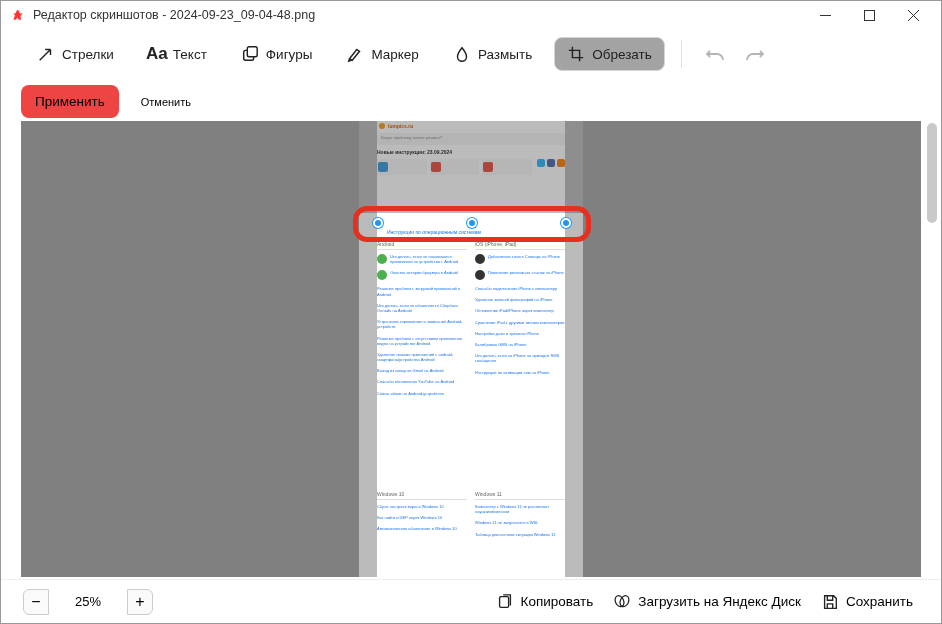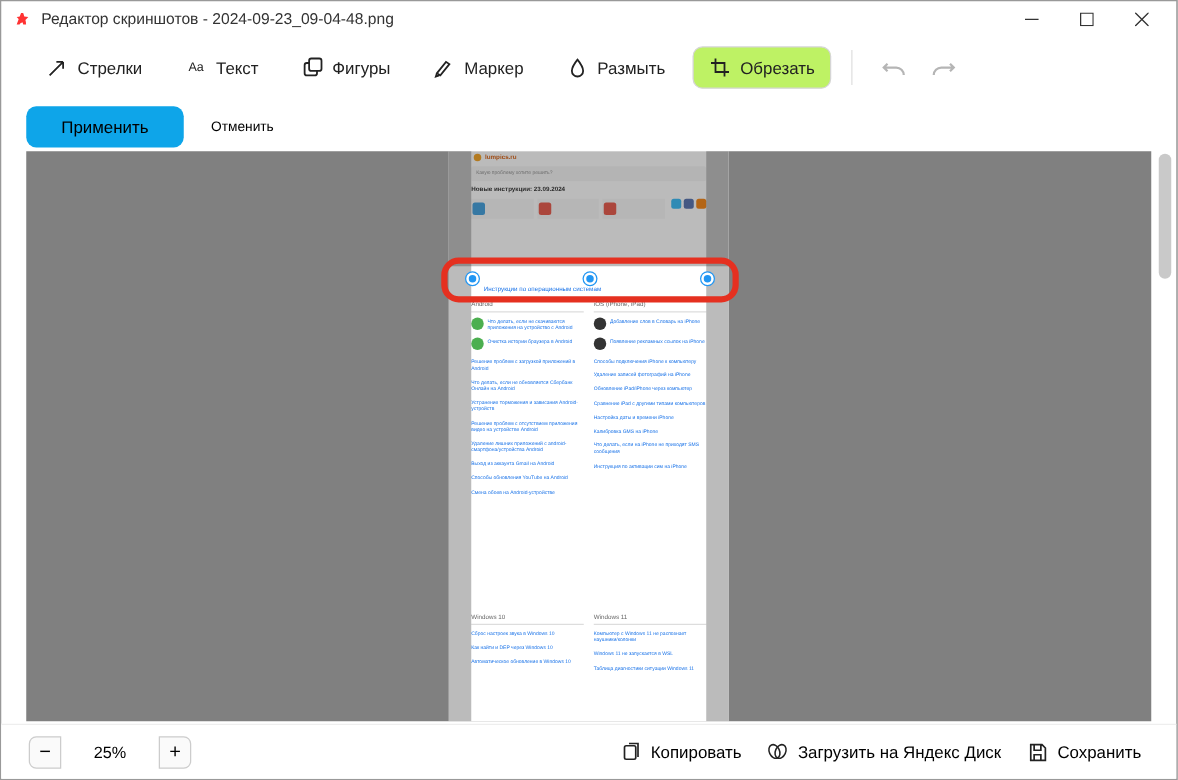--- a/index.html
+++ b/index.html
@@ -8,30 +8,30 @@
   
   .titlebar { height: 28px; display: flex; align-items: center; padding: 0 6px 0 10px; font-size: 12.5px; color: #333; }
   .yalogo { width: 14px; height: 14px; margin-right: 8px; }
   .winbtns { margin-left: auto; display: flex; }
   .winbtn { width: 44px; height: 28px; display: flex; align-items: center; justify-content: center; color: #333; }
   .winbtn svg { width: 11px; height: 11px; }
 
   
   .toolbar { height: 50px; display: flex; align-items: center; padding: 0 18px 0 24px; gap: 10px; }
   .tbtn { display: flex; align-items: center; gap: 7px; padding: 7px 12px; border-radius: 8px; font-size: 13.5px; color: #222; cursor: pointer; }
-  .tbtn.active { background: #bef264; border: 1px solid #d5d5d5; }
+  .tbtn.active { background: #a3a3a3; border: 1px solid #d5d5d5; }
   .tbtn .ic { width: 18px; height: 18px; display: flex; align-items: center; justify-content: center; }
   .sep { width: 1px; background: #e0e0e0; height: 28px; margin: 0 6px; }
   .hist { display: flex; gap: 18px; margin-left: 6px; }
   .hbtn { width: 22px; height: 22px; color: #b5b5b5; }
   .spacer { flex: 1; }
 
   
   .actionrow { display: flex; align-items: center; padding: 6px 18px 10px 20px; gap: 8px; }
-  .apply { background: #0ea5e9; padding: 9px 28px; border-radius: 8px; font-size: 13.5px; cursor: pointer; }
+  .apply { background: #ef4444; padding: 9px 14px; border-radius: 8px; font-size: 13.5px; cursor: pointer; }
   .cancel { padding: 9px 14px; font-size: 11px; cursor: pointer; }
 
   
   .canvas-wrap { position: absolute; left: 20px; right: 20px; top: 120px; bottom: 46px; background: #808080; }
   .scrollbar-v { position: absolute; right: 4px; top: 122px; width: 10px; height: 100px; background: #c9c9c9; border-radius: 5px; }
 
   .doc { position: absolute; left: 50%; top: 0; transform: translateX(-50%); width: 224px; height: 100%; background: #fff; overflow: hidden; }
   .dimlr { position: absolute; top: 0; height: 100%; width: 18px; background: rgba(60,60,60,.35); }
   .dimlr.l { left: 0; } .dimlr.r { right: 0; }
   .dimt { position: absolute; top: 0; left: 0; right: 0; height: 92px; background: rgba(60,60,60,.35); }
@@ -105,21 +105,21 @@
 <div class="toolbar">
   <div class="tbtn">
     <span class="ic">
         <svg viewBox="0 0 20 20">
           <path fill="none" stroke="#222" stroke-width="1.6" d="M3 17L15 5M15 5h-6M15 5v6"></path>
         </svg>
       </span>
     <span>Стрелки</span>
   </div>
   <div class="tbtn">
-    <span class="ic" style="font-size:10px;font-weight:normal">Aa</span>
+    <span class="ic" style="font-size:17px;font-weight:bold">Aa</span>
     <span>Текст</span>
   </div>
   <div class="tbtn">
     <span class="ic">
         <svg viewBox="0 0 20 20">
           <rect x="3" y="6" width="11" height="11" rx="2" fill="none" stroke="#222" stroke-width="1.6"></rect>
           <rect x="7" y="2" width="11" height="11" rx="2" fill="#fff" stroke="#222" stroke-width="1.6"></rect>
         </svg>
       </span>
     <span>Фигуры</span>

